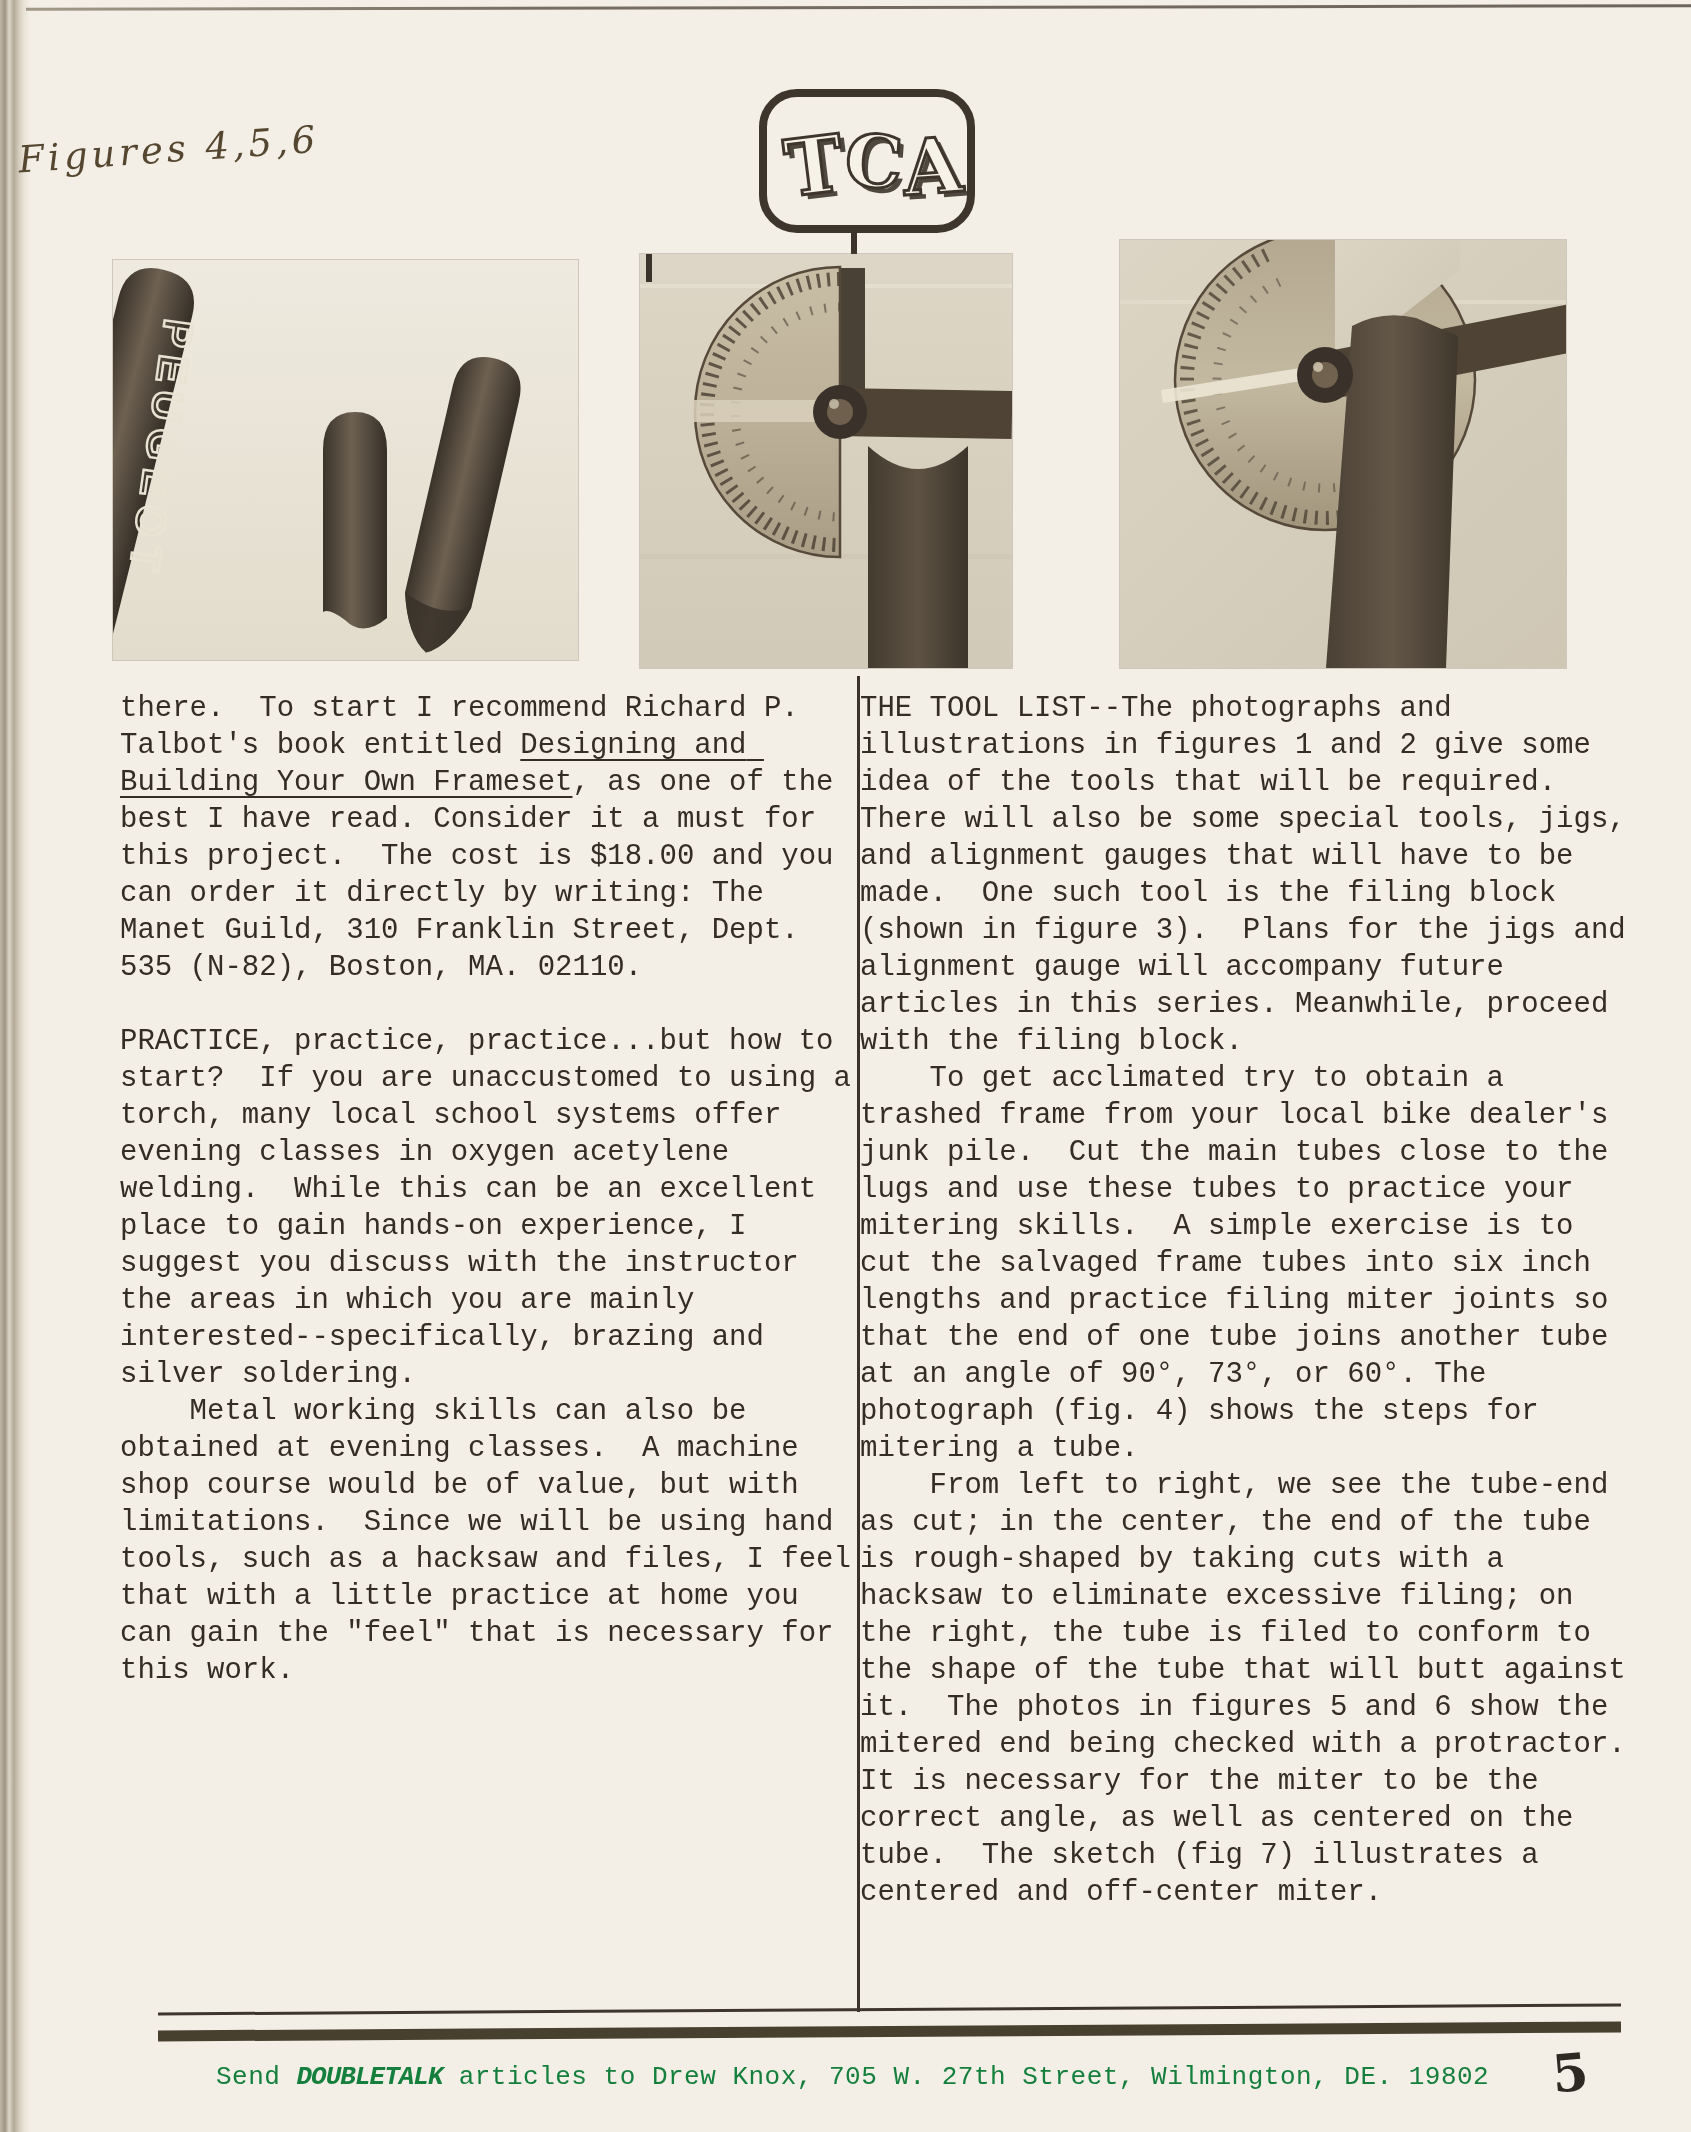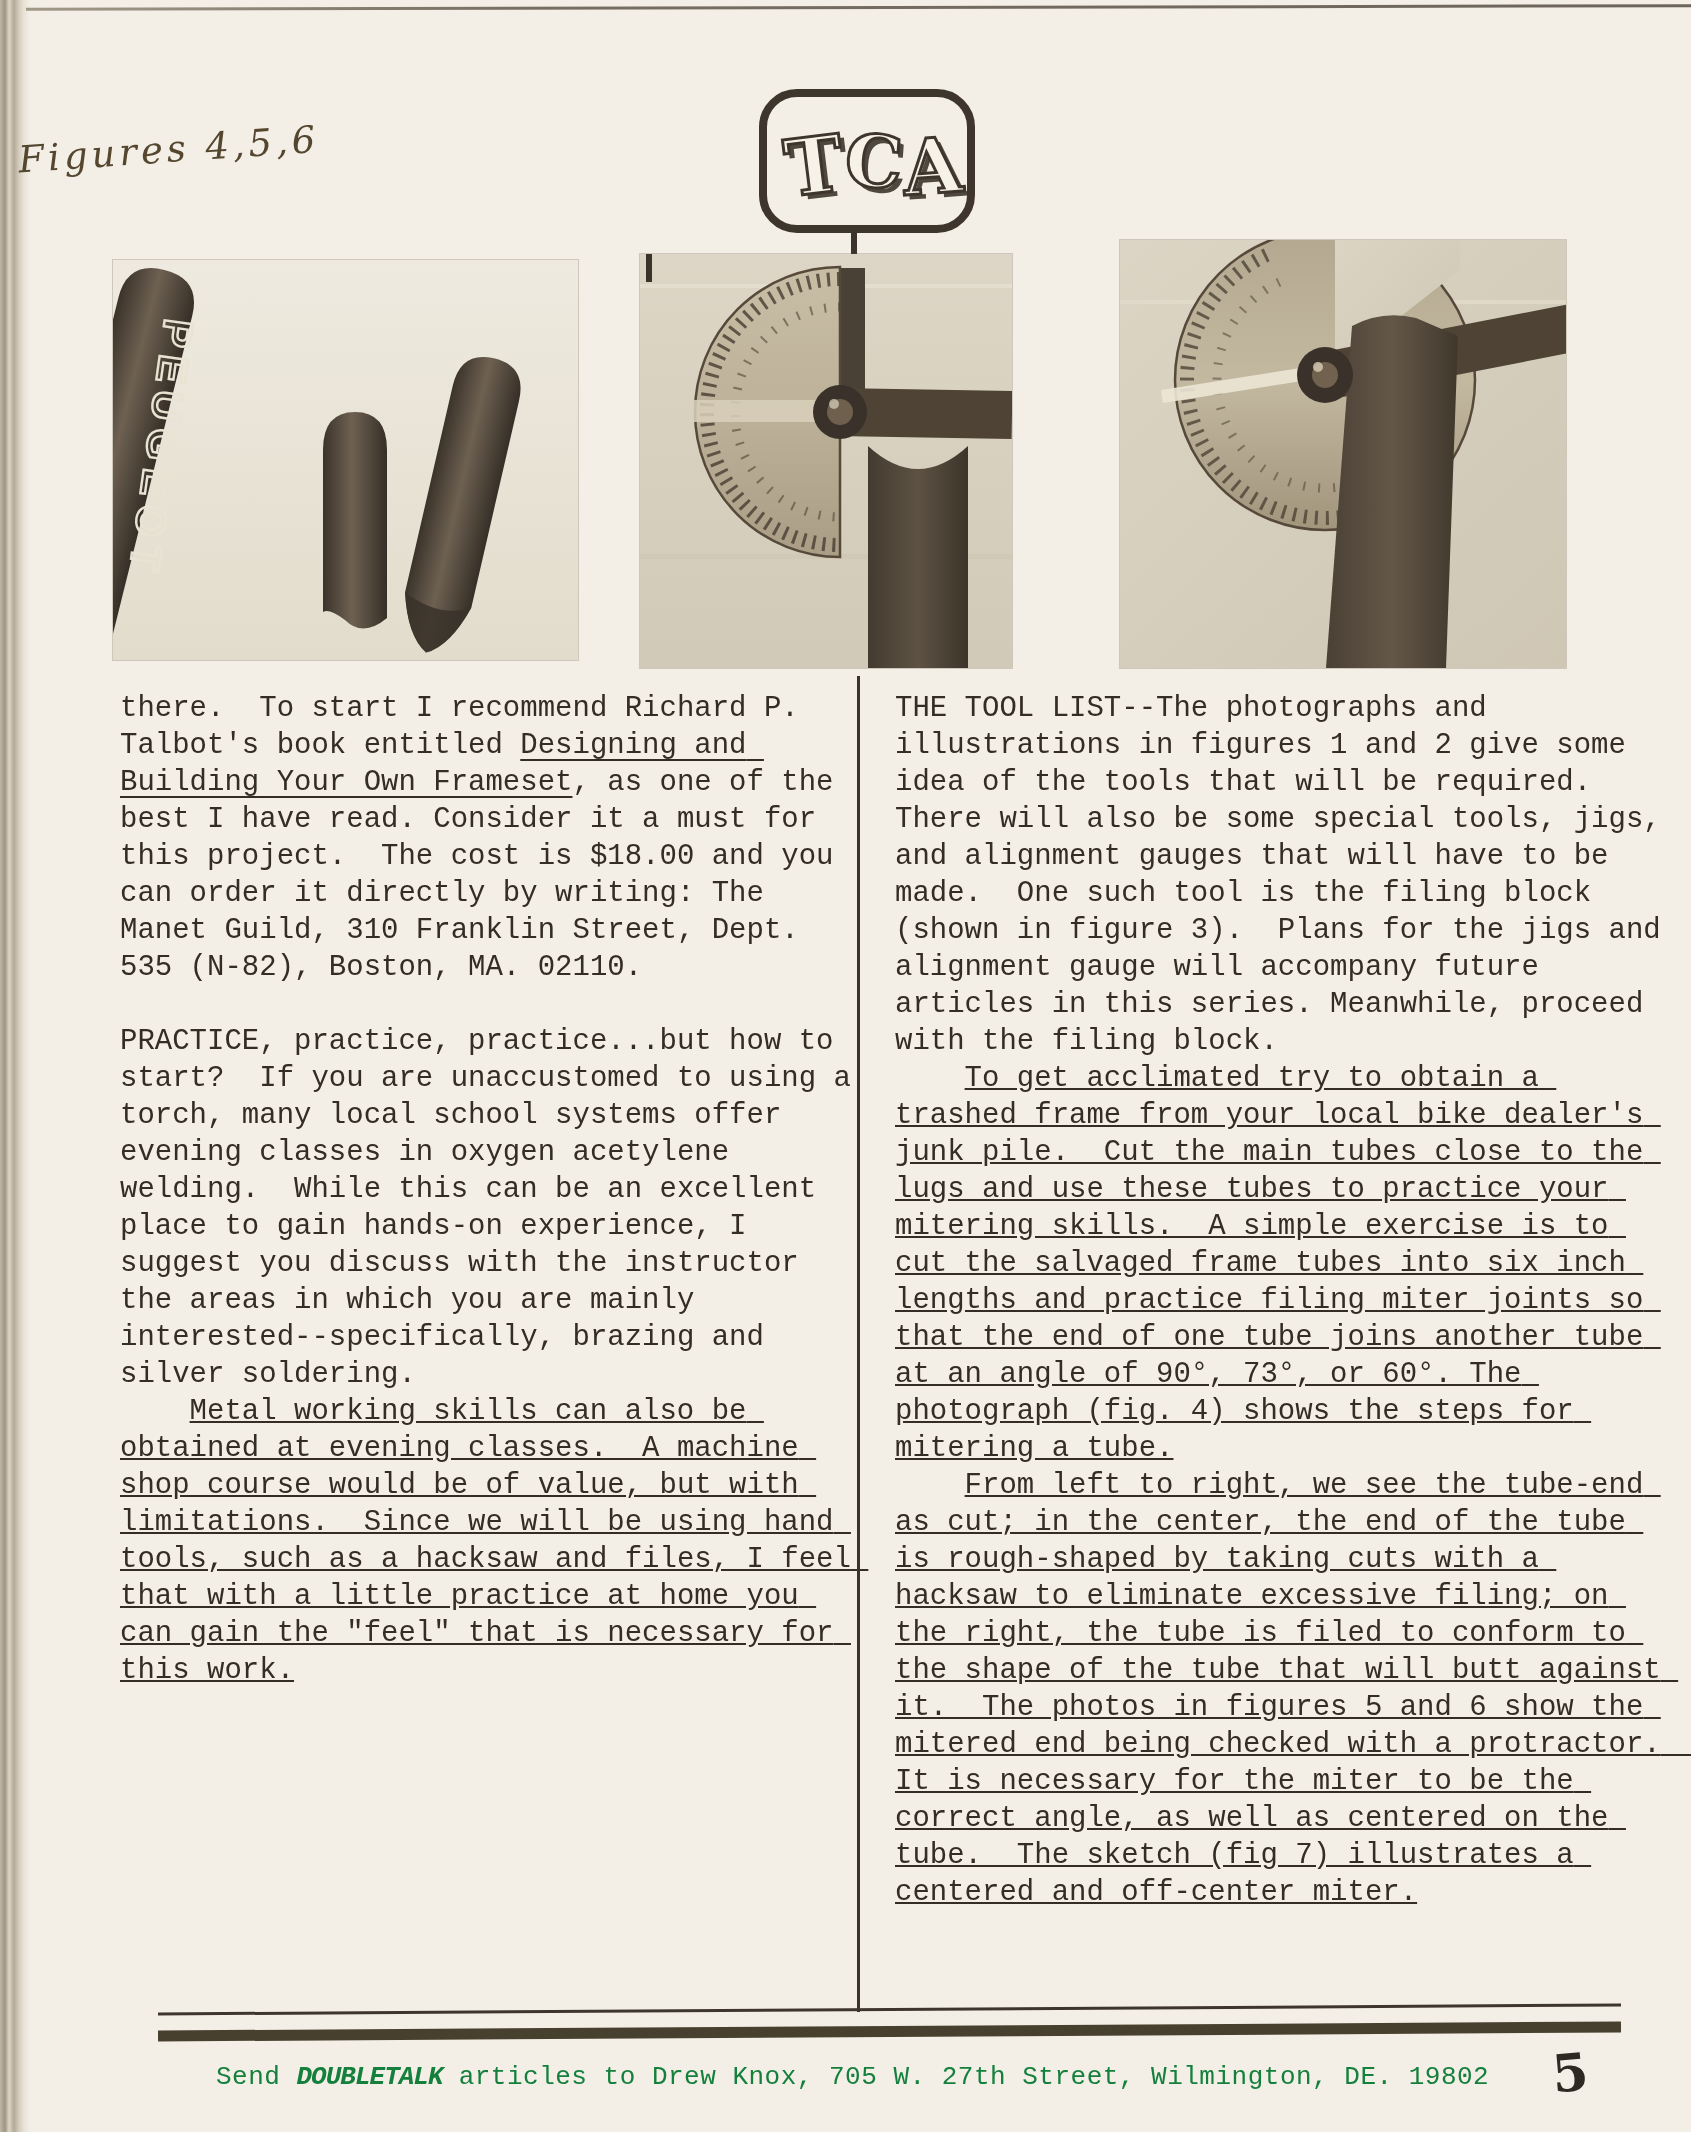--- a/index.html
+++ b/index.html
@@ -36,22 +36,22 @@
   .logo-stem{position:absolute;left:851px;top:232px;width:6px;height:38px;background:#3c342a;}
   
   .photo{position:absolute;box-shadow:0 0 0 1px rgba(90,80,65,.25);}
   #photo1{left:113px;top:260px;width:465px;height:400px;}
   #photo2{left:640px;top:254px;width:372px;height:414px;}
   #photo3{left:1120px;top:240px;width:446px;height:428px;}
   
   .col{position:absolute;top:690px;font-size:29px;line-height:37px;}
   .col p{margin:0;white-space:pre-wrap;}
   #col-left{left:112px;width:742px;margin-left:8px;}
-  #col-right{left:895px;width:768px;}
-  .indent{text-indent:2.4em;text-decoration:underline;}
+  #col-right{left:860px;width:768px;}
+  .indent{text-indent:2.4em;}
   .gap-before{margin-top:37px !important;}
   .u{text-decoration:underline;text-underline-offset:6px;text-decoration-thickness:2px;}
   .divider{position:absolute;left:857px;top:676px;width:3px;height:1336px;background:#3a332b;}
   
   .rule-thin{position:absolute;left:158px;top:2008px;width:1463px;height:3px;background:#3e362c;transform:rotate(-0.35deg);}
   .rule-thick{position:absolute;left:158px;top:2026px;width:1463px;height:11px;background:#48402f;transform:rotate(-0.35deg);}
   
   .footer-line{
     position:absolute;left:216px;top:2062px;font-size:26px;letter-spacing:.5px;white-space:nowrap;color:#15803d;
   }

